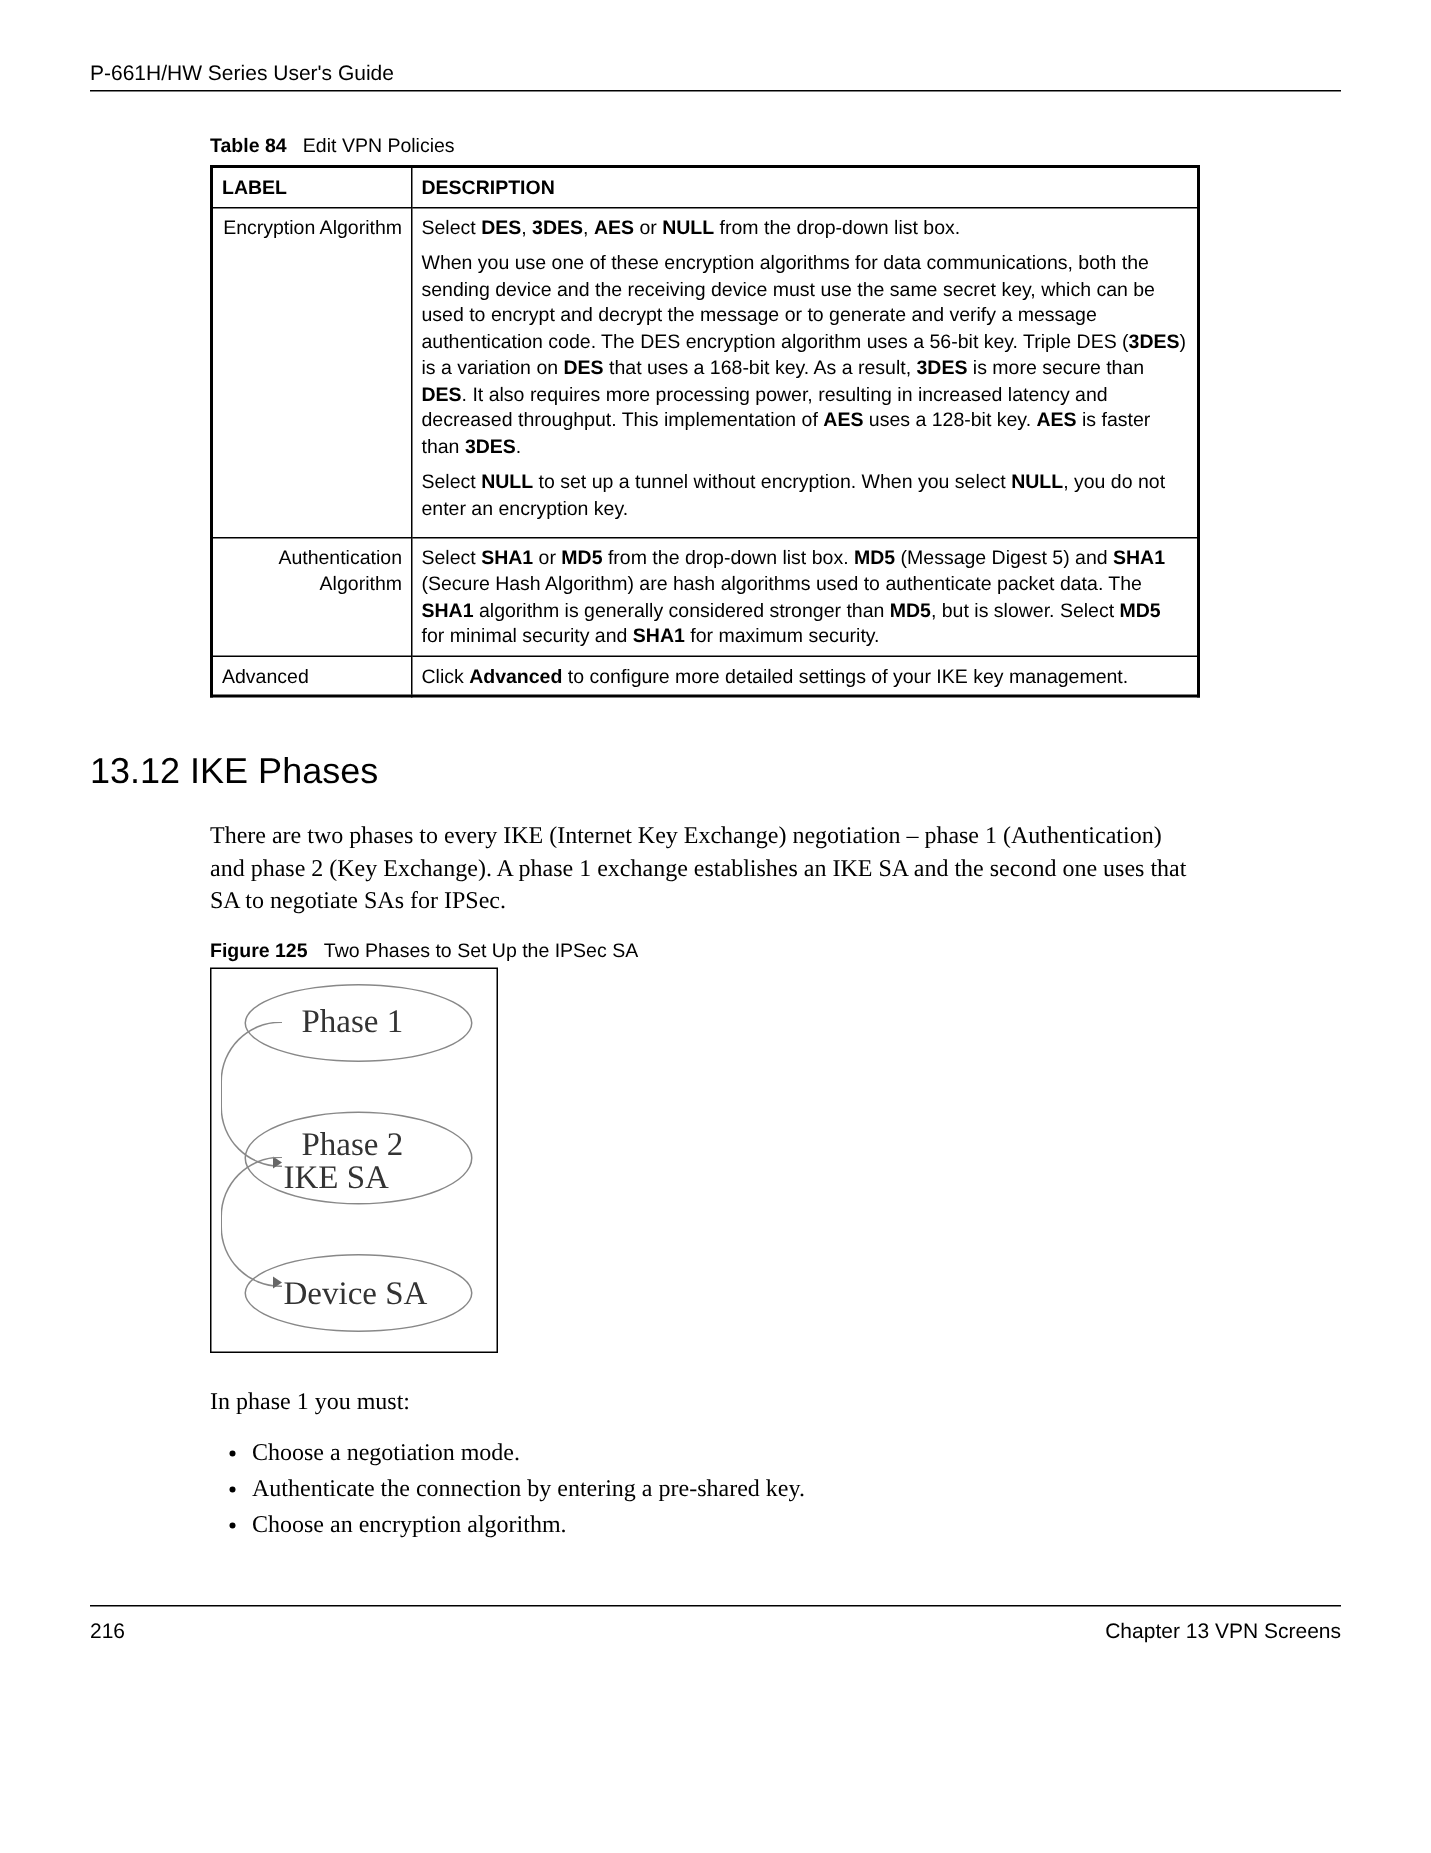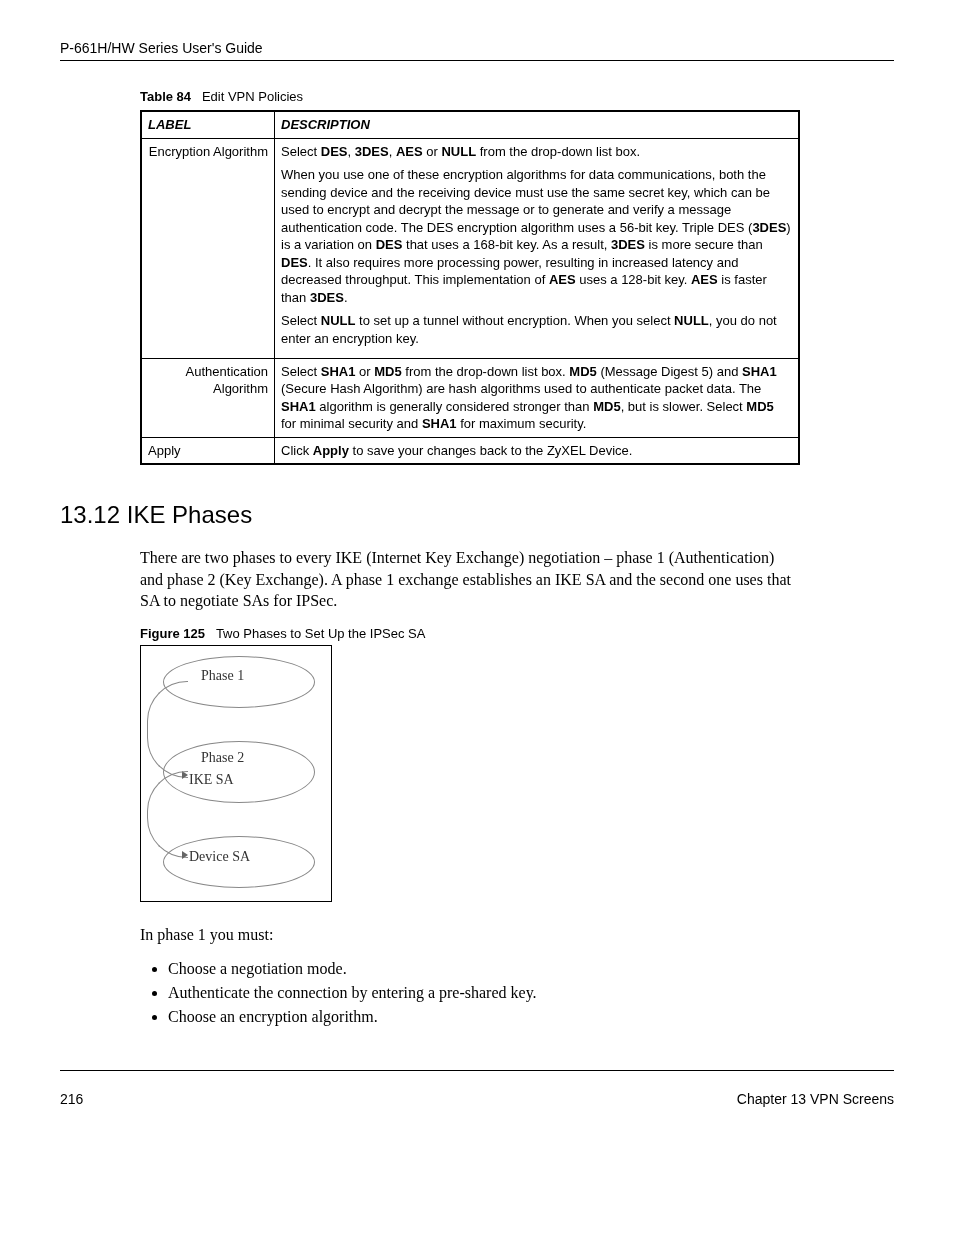--- a/index.html
+++ b/index.html
@@ -34,21 +34,20 @@
   table.vpn th, table.vpn td {
     border: 1px solid #000;
     padding: 4px 6px;
     font-size: 13px;
     vertical-align: top;
     line-height: 1.35;
   }
   table.vpn th {
     text-align: left;
     font-weight: bold;
-    font-style: italic;
   }
   table.vpn th.lbl { width: 120px; }
   table.vpn td.lbl { text-align: right; }
   table.vpn td.lbl.left { text-align: left; }
   .para-block p { margin: 0 0 6px 0; }
   h2.section {
     font-family: Arial, Helvetica, sans-serif;
     font-size: 24px;
     font-weight: normal;
     margin: 30px 0 18px 0;
@@ -76,35 +75,35 @@
   }
   .bubble {
     position: absolute;
     border: 1px solid #888;
     border-radius: 50%;
     background: #fff;
   }
   .bubble-text {
     position: absolute;
     font-family: "Times New Roman", serif;
-    font-size: 14px;
+    font-size: 22px;
     color: #333;
   }
   ul.body {
     font-family: "Times New Roman", Times, serif;
     font-size: 16px;
     margin: 0 0 0 108px;
     padding: 0;
     width: 620px;
   }
   ul.body li { margin-bottom: 6px; list-style: disc; }
   .footer {
     border-top: 1px solid #000;
     margin-top: 44px;
-    padding-top: 20px;
+    padding-top: 8px;
     font-size: 14px;
     display: flex;
     justify-content: space-between;
   }
   .arrow-head {
     position:absolute; width:0; height:0;
     border-left:4px solid transparent; border-right:4px solid transparent;
     border-top:6px solid #666;
   }
 </style>
@@ -135,27 +134,27 @@
     </td>
   </tr>
 
   <tr>
     <td class="lbl">Authentication Algorithm</td>
     <td>
       <span>Select </span><b>SHA1</b><span> or </span><b>MD5</b><span> from the drop-down list box. </span><b>MD5</b><span> (Message Digest 5) and </span><b>SHA1</b><span> (Secure Hash Algorithm) are hash algorithms used to authenticate packet data. The </span><b>SHA1</b><span> algorithm is generally considered stronger than </span><b>MD5</b><span>, but is slower. Select </span><b>MD5</b><span> for minimal security and </span><b>SHA1</b><span> for maximum security.</span>
     </td>
   </tr>
 
-
   <tr>
-    <td class="lbl left">Apply</td>
+    <td class="lbl left">Advanced</td>
     <td>
-      <span>Click </span><b>Apply</b><span> to save your changes back to the ZyXEL Device.</span>
+      <span>Click </span><b>Advanced</b><span> to configure more detailed settings of your IKE key management.</span>
     </td>
   </tr>
+
 
 </tbody>
   </table>
 
 <h2 class="section">13.12  IKE Phases</h2>
 
 <p class="body">There are two phases to every IKE (Internet Key Exchange) negotiation – phase 1 (Authentication) and phase 2 (Key Exchange). A phase 1 exchange establishes an IKE SA and the second one uses that SA to negotiate SAs for IPSec.</p>
 
 <div class="figcap">
   <b>Figure 125</b>&nbsp;&nbsp;&nbsp;<span>Two Phases to Set Up the IPSec SA</span>

